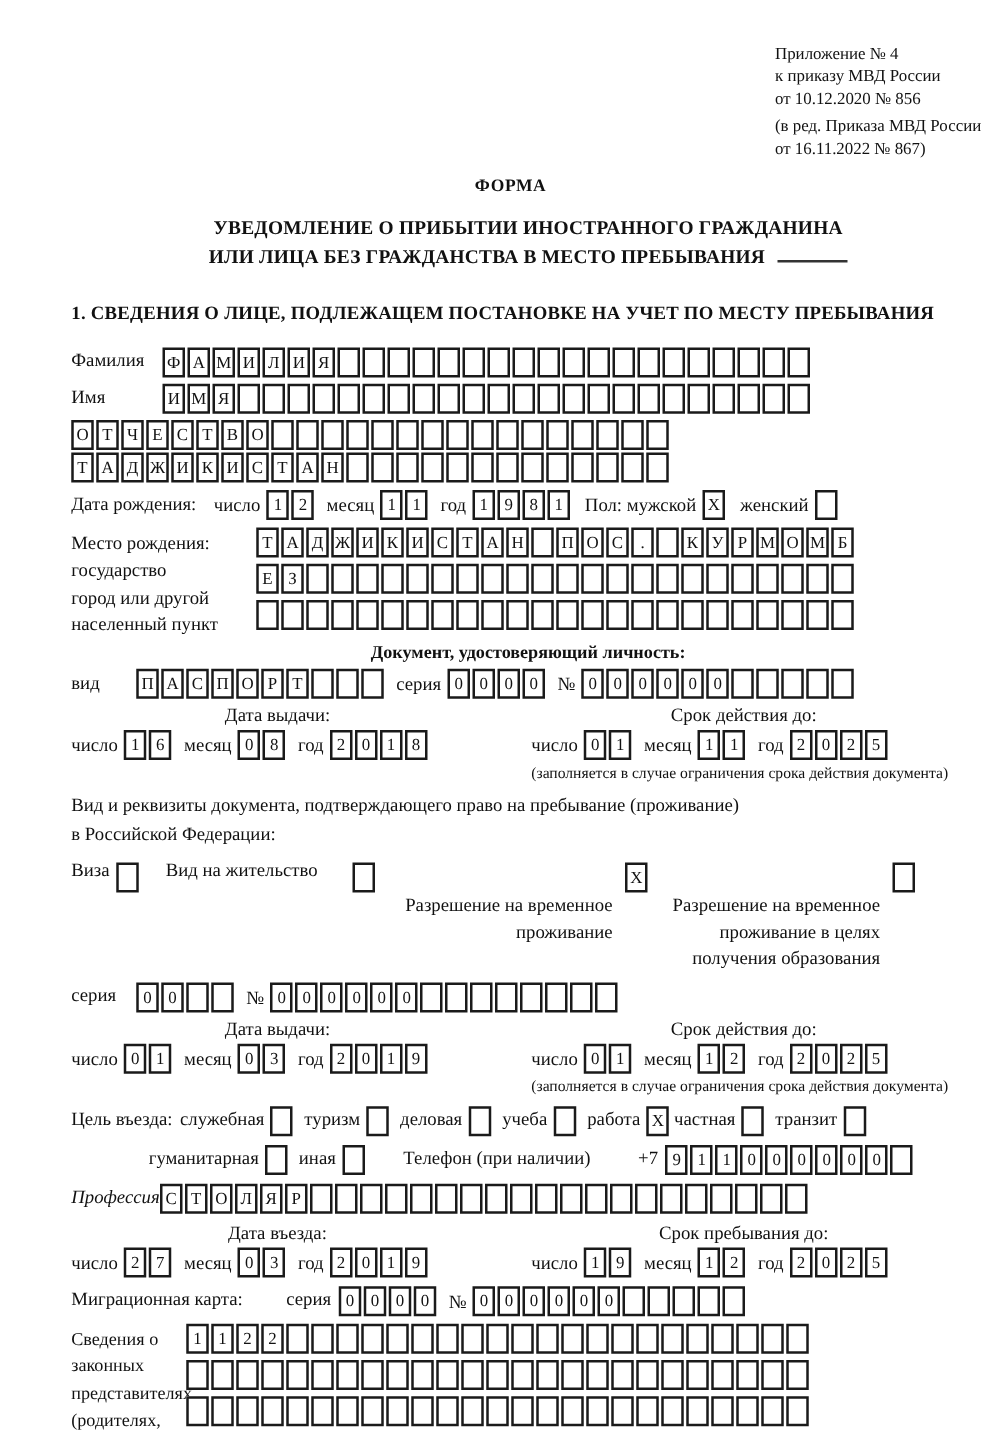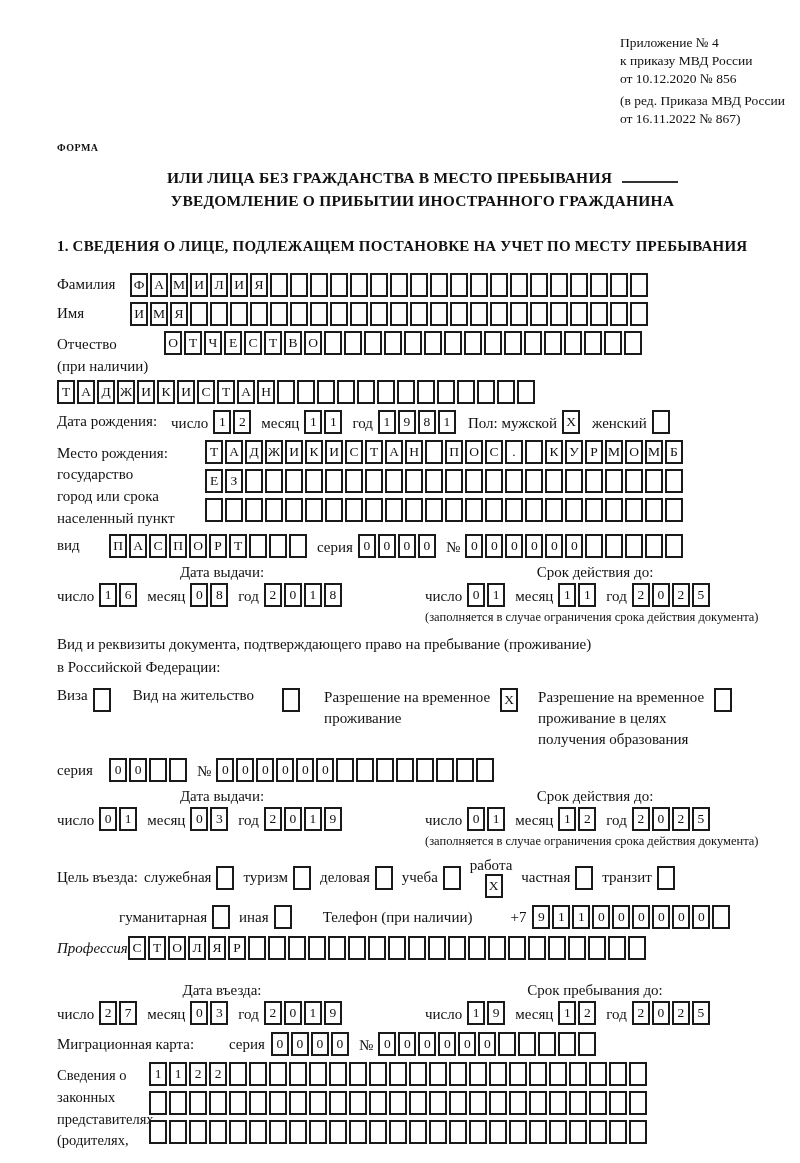--- a/index.html
+++ b/index.html
@@ -7,21 +7,21 @@
   body {
     width: 800px; height: 1163px; overflow: hidden;
     font-family: "Liberation Serif", "DejaVu Serif", serif;
     font-size: 15px; color: #111;
   }
   .page { padding: 34px 12px 10px 57px; }
 
   
   .refblock { margin-left: 563px; font-size: 13.5px; line-height: 1.32; }
   .refblock .gap { height: 5px; }
-  .forma { text-align: left; padding-right: 28px; font-weight: bold; font-size: 10px; margin-top: 14px; letter-spacing: .5px; }
+  .forma { text-align: center; padding-right: 28px; font-weight: bold; font-size: 14px; margin-top: 14px; letter-spacing: .5px; }
 
   
   .title { text-align: center; font-weight: bold; font-size: 15.5px; line-height: 1.45; margin-top: 14px; letter-spacing: .2px; }
   .blankline { display: inline-block; width: 56px; border-bottom: 2px solid #333; height: 14px; margin-left: 10px; }
   .sec-head { font-weight: bold; font-size: 15px; margin-top: 26px; letter-spacing: .2px; }
 
   
   .boxes { display: inline-flex; flex-wrap: nowrap; }
   .cb {
     display: inline-flex; align-items: center; justify-content: center;
@@ -45,21 +45,21 @@
   
   .dates { display: flex; margin-top: 6px; }
   .dcol1 { width: 368px; flex-shrink: 0; }
   .dhead { text-align: center; width: 330px; margin-bottom: 2px; }
   .dhead2 { text-align: center; width: 340px; margin-bottom: 2px; }
   .drow { display: flex; align-items: center; }
   .note { font-size: 12.5px; margin-top: 3px; text-align: left; }
 
   .permit-row { display: flex; align-items: flex-start; margin-top: 8px; }
   .permit-item { display: flex; align-items: flex-start; }
-  .permit-text { text-align: left; line-height: 1.4; }
+  .permit-text { text-align: right; line-height: 1.4; margin-top: 26px; }
   .permit-item .chk { margin-left: 10px; margin-top: 1px; }
 
   .pair { display: inline-flex; align-items: center; margin-right: 9px; text-align: center; }
   .pair .t { padding-right: 5px; }
 </style>
 </head>
 <body>
 
 <div class="page">
 
@@ -67,22 +67,22 @@
     <div>Приложение № 4</div>
     <div>к приказу МВД России</div>
     <div>от 10.12.2020 № 856</div>
     <div class="gap"></div>
     <div>(в ред. Приказа МВД России</div>
     <div>от 16.11.2022 № 867)</div>
   </div>
   <div class="forma">ФОРМА</div>
 
   <div class="title">
+    <div>УВЕДОМЛЕНИЕ О ПРИБЫТИИ ИНОСТРАННОГО ГРАЖДАНИНА</div>
     <div><span>ИЛИ ЛИЦА БЕЗ ГРАЖДАНСТВА В МЕСТО ПРЕБЫВАНИЯ</span><span class="blankline"></span></div>
-    <div>УВЕДОМЛЕНИЕ О ПРИБЫТИИ ИНОСТРАННОГО ГРАЖДАНИНА</div>
   </div>
 
   <div class="sec-head">1. СВЕДЕНИЯ О ЛИЦЕ, ПОДЛЕЖАЩЕМ ПОСТАНОВКЕ НА УЧЕТ ПО МЕСТУ ПРЕБЫВАНИЯ</div>
 
   <div class="row" style="margin-top:18px;">
     <span class="lbl" style="width:73px;">Фамилия</span>
     <span class="boxes">
         <span class="cb">Ф</span>
         <span class="cb">А</span>
         <span class="cb">М</span>
@@ -138,24 +138,20 @@
         <span class="cb"></span>
         <span class="cb"></span>
         <span class="cb"></span>
         <span class="cb"></span>
         <span class="cb"></span>
         <span class="cb"></span>
       </span>
   </div>
 
   <div class="row">
-    <div class="lblblock" style="width:107px;">
-      <div>Отчество</div>
-      <div>(при наличии)</div>
-    </div>
     <span class="boxes">
         <span class="cb">О</span>
         <span class="cb">Т</span>
         <span class="cb">Ч</span>
         <span class="cb">Е</span>
         <span class="cb">С</span>
         <span class="cb">Т</span>
         <span class="cb">В</span>
         <span class="cb">О</span>
         <span class="cb"></span>
@@ -228,21 +224,21 @@
     <span class="w" style="padding-left:10px;font-family:Liberation Serif, serif;">Пол: мужской</span>
     <span class="cb chk">X</span>
     <span class="w" style="padding-left:12px;">женский</span>
     <span class="cb chk"></span>
   </div>
 
   <div class="row" style="margin-top:6px;">
     <div class="lblblock" style="width:148px;">
       <div>Место рождения:</div>
       <div>государство</div>
-      <div>город или срока</div>
+      <div>город или другой</div>
       <div>населенный пункт</div>
     </div>
     <div class="stack">
       <span class="boxes">
           <span class="cb">Т</span>
           <span class="cb">А</span>
           <span class="cb">Д</span>
           <span class="cb">Ж</span>
           <span class="cb">И</span>
           <span class="cb">К</span>
@@ -313,20 +309,21 @@
           <span class="cb"></span>
           <span class="cb"></span>
           <span class="cb"></span>
           <span class="cb"></span>
           <span class="cb"></span>
           <span class="cb"></span>
         </span>
     </div>
   </div>
 
+  <div class="center-bold" style="margin-top:2px;">Документ, удостоверяющий личность:</div>
 
   <div class="row vcenter" style="margin-top:4px;">
     <span class="lbl" style="width:52px;padding-top:0;">вид</span>
     <span class="boxes">
         <span class="cb">П</span>
         <span class="cb">А</span>
         <span class="cb">С</span>
         <span class="cb">П</span>
         <span class="cb">О</span>
         <span class="cb">Р</span>
@@ -523,21 +520,21 @@
         <span class="cb chk"></span>
       </span>
     <span class="pair">
         <span class="t">деловая</span>
         <span class="cb chk"></span>
       </span>
     <span class="pair">
         <span class="t">учеба</span>
         <span class="cb chk"></span>
       </span>
-    <span class="pair" style="margin-right:4px;flex-direction:column;">
+    <span class="pair" style="margin-right:4px;">
         <span class="t">работа</span>
         <span class="cb chk">X</span>
       </span>
     <span class="pair">
         <span class="t">частная</span>
         <span class="cb chk"></span>
       </span>
     <span class="pair" style="margin-right:0;">
         <span class="t">транзит</span>
         <span class="cb chk"></span>
@@ -594,21 +591,21 @@
         <span class="cb"></span>
         <span class="cb"></span>
         <span class="cb"></span>
         <span class="cb"></span>
         <span class="cb"></span>
         <span class="cb"></span>
         <span class="cb"></span>
       </span>
   </div>
 
-  <div class="dates" style="margin-top:22px;">
+  <div class="dates" style="margin-top:8px;">
     <div class="dcol1">
       <div class="dhead">Дата въезда:</div>
       <div class="drow">
         <span class="w first">число</span>
         <span class="boxes">
             <span class="cb">2</span>
             <span class="cb">7</span>
           </span>
         <span class="w">месяц</span>
         <span class="boxes">

